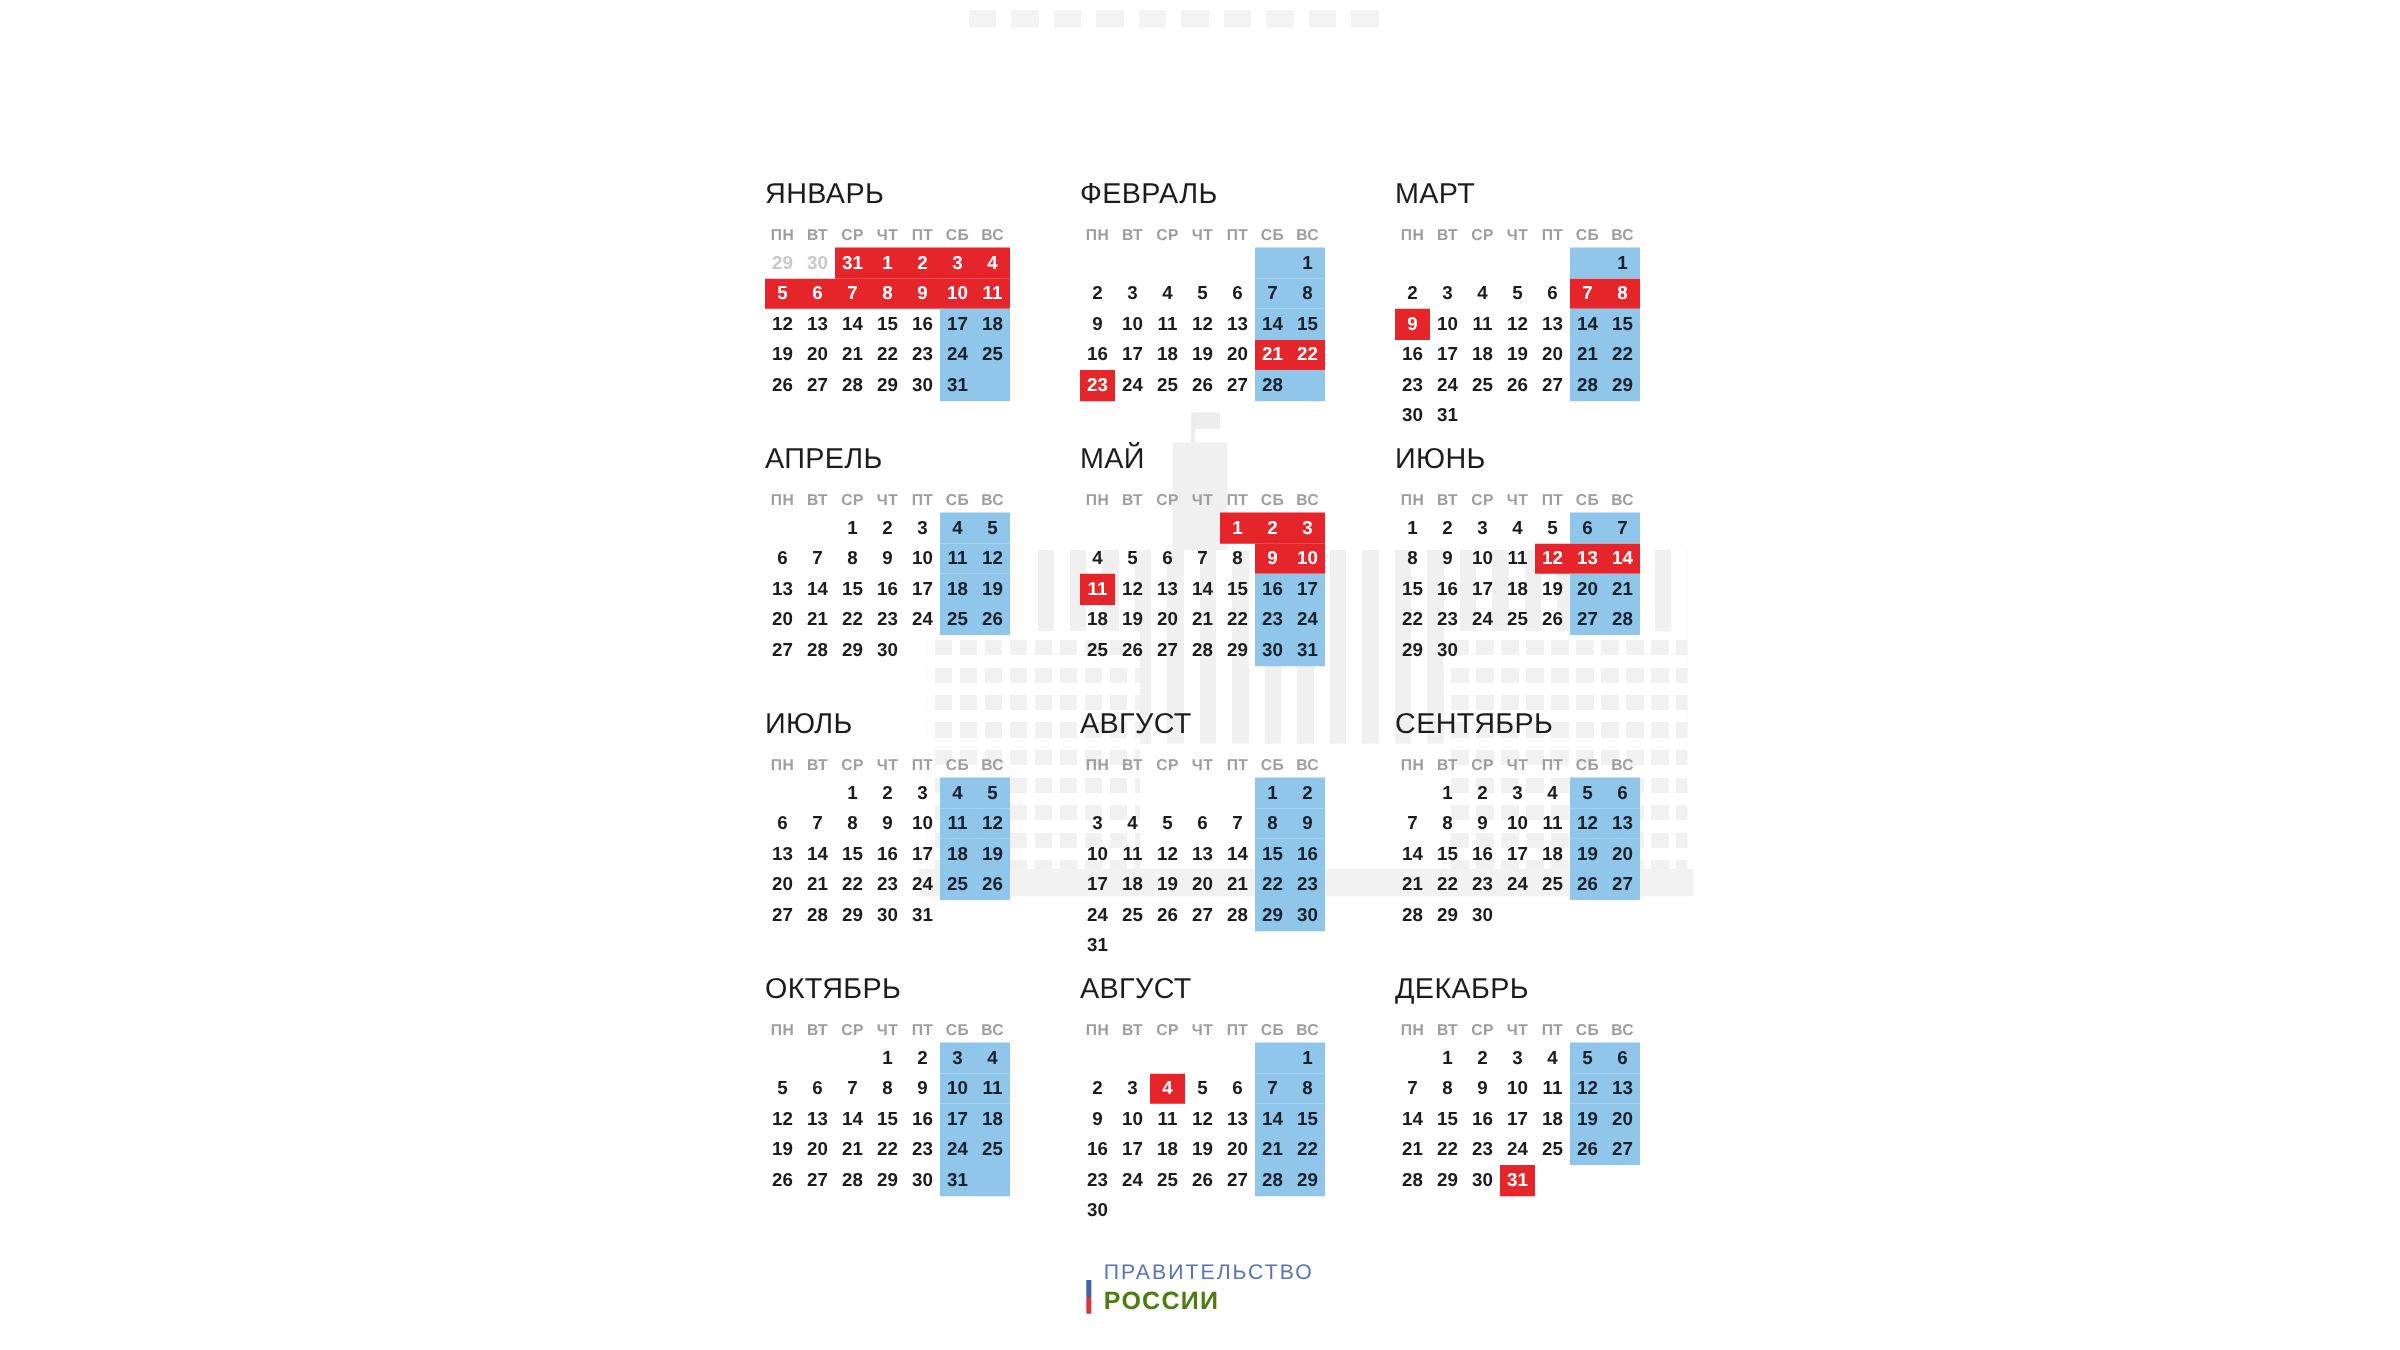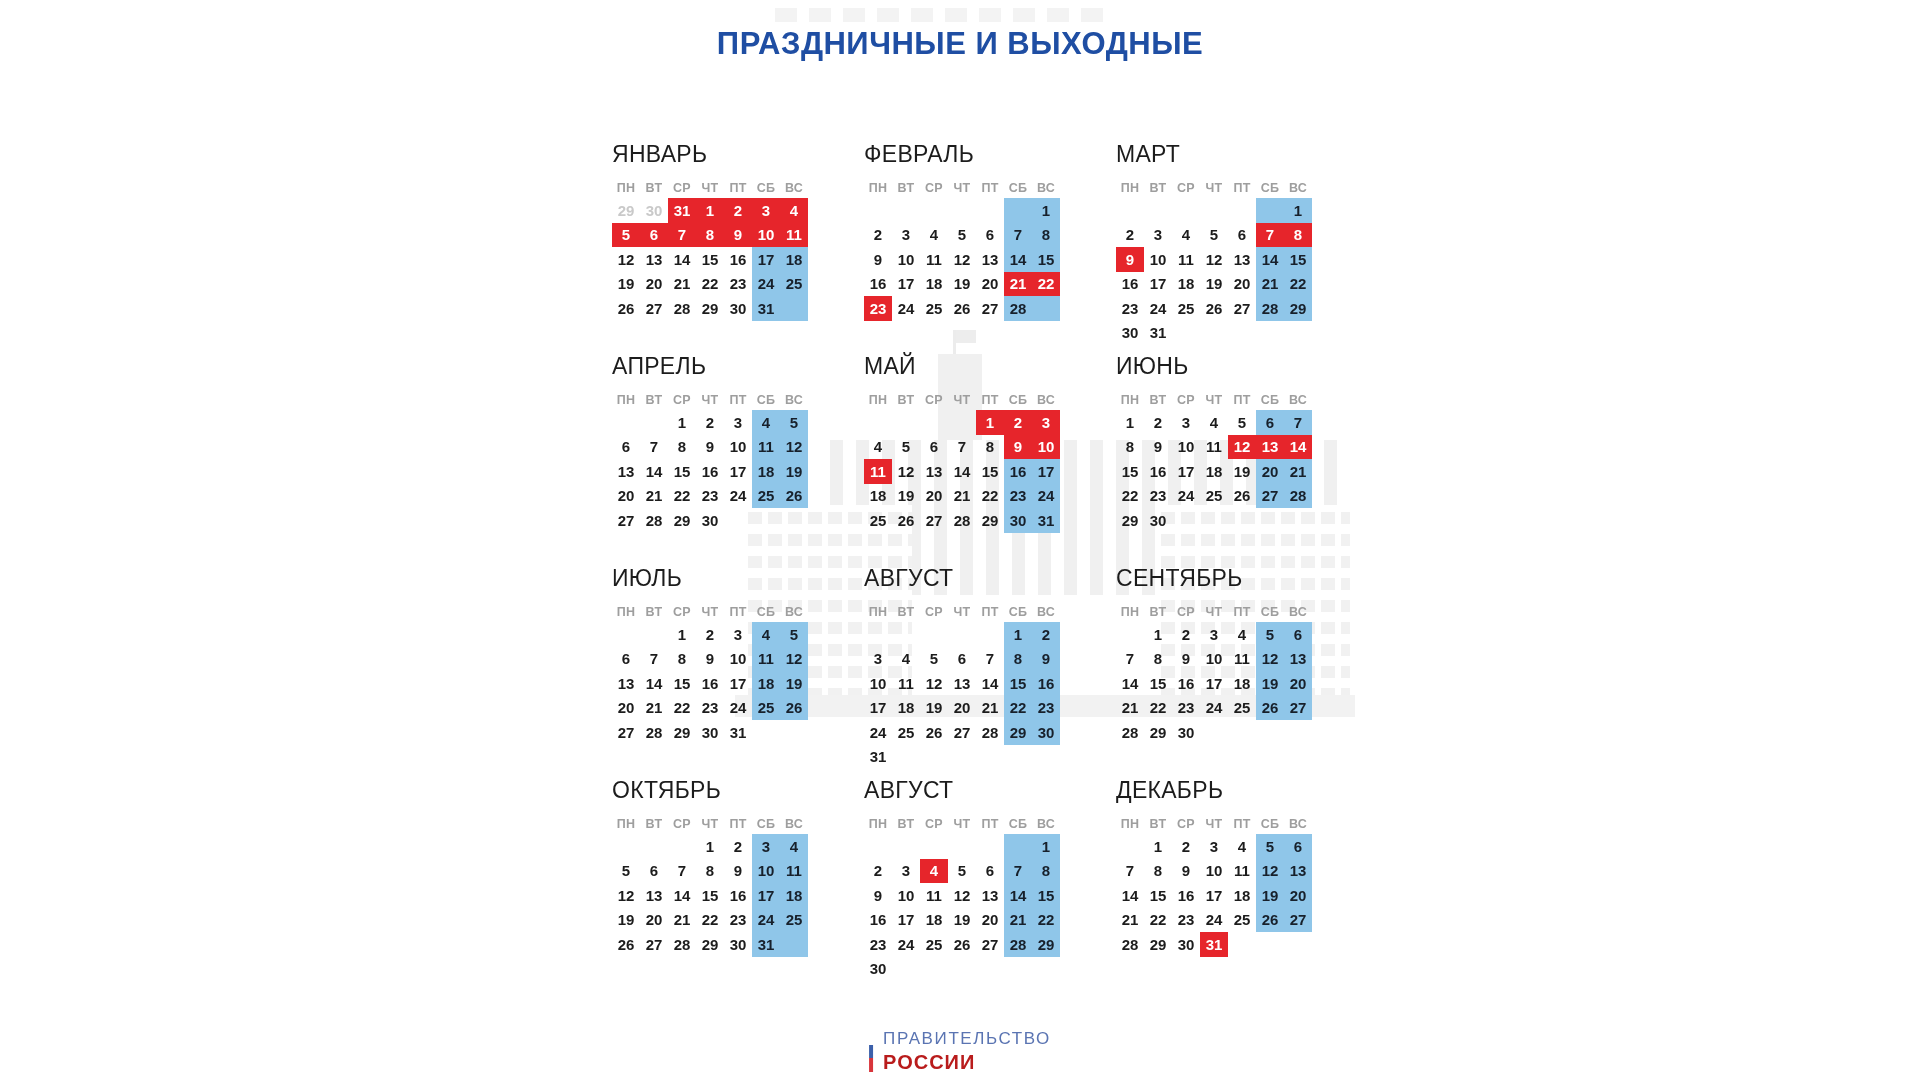--- a/index.html
+++ b/index.html
@@ -68,42 +68,41 @@
   
   .footer{
     position:absolute;left:960px;top:1008px;z-index:2;
     transform:translateX(-50%);
     display:flex;align-items:flex-end;gap:10px;
   }
   .flagbar{
     width:4px;height:38px;margin-bottom:2px;
     background:linear-gradient(#ffffff 0 28%,#3c60aa 28% 64%,#d8353b 64% 100%);
   }
-  .ftext{display:flex;flex-direction:column;margin-top:21px;}
+  .ftext{display:flex;flex-direction:column;}
   .fline1{font-size:17px;letter-spacing:1.6px;color:#5a74b2;font-weight:400;}
-  .fline2{font-size:20px;letter-spacing:1px;color:#b91c1c;font-weight:700;margin-top:2px;}
+  .fline2{font-size:20px;letter-spacing:1px;color:#4d7c0f;font-weight:700;margin-top:2px;}
 </style>
 </head>
 <body>
 
 <div class="page">
 
   <div class="watermark">
     <div class="wm-topband"></div>
     <div class="wm-pole"></div>
     <div class="wm-flag"></div>
     <div class="wm-tower"></div>
     <div class="wm-body"></div>
     <div class="wm-left"></div>
     <div class="wm-right"></div>
     <div class="wm-base"></div>
   </div>
 
   <div class="title">
-    <div>ПРАЗДНИЧНЫЕ И ВЫХОДНЫЕ</div>
   </div>
 
   <div class="months">
   <div class="month">
     <div class="mtitle">ЯНВАРЬ</div>
     <div class="wdrow">
           <div class="wd">ПН</div>
           <div class="wd">ВТ</div>
           <div class="wd">СР</div>
           <div class="wd">ЧТ</div>

